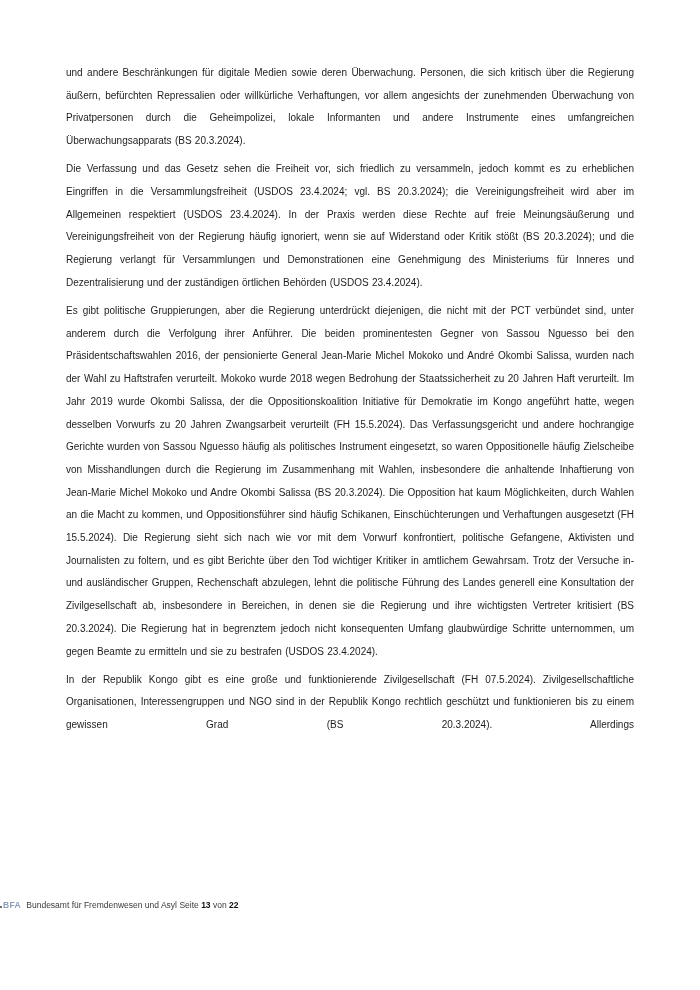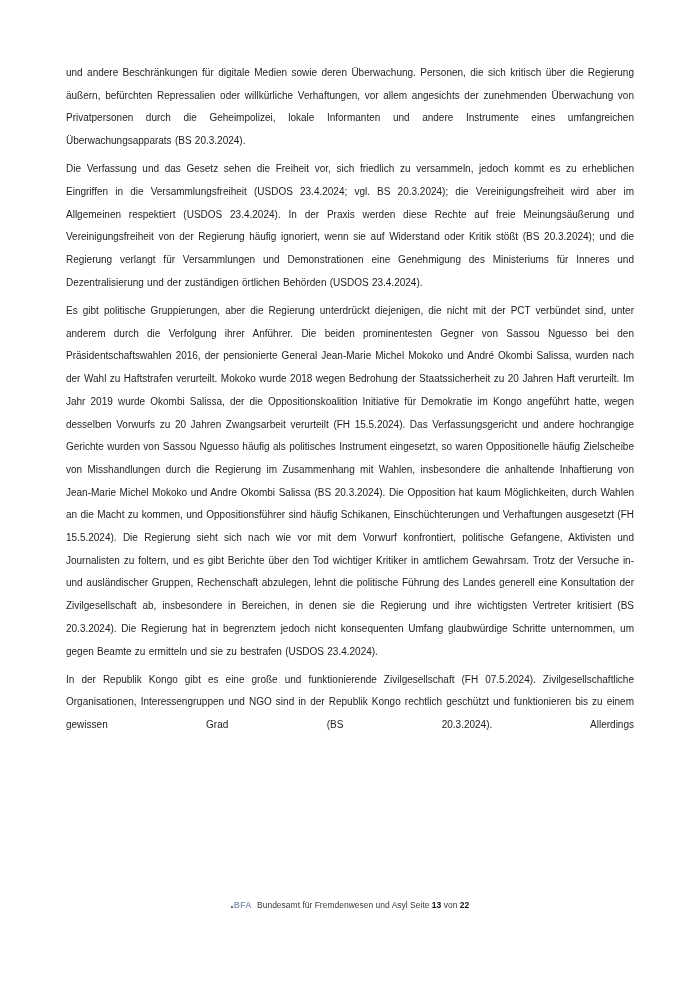--- a/index.html
+++ b/index.html
@@ -36,21 +36,20 @@
   }
   
   .para.continued {
     text-align-last: justify;
   }
   .footer {
     position: absolute;
     left: 0;
     top: 899px;
     width: 100%;
-    text-align: center;
     font-size: 8.5px;
     line-height: 12px;
     color: #3a3a3a;
     white-space: nowrap;
   }
   .footer .logo-mark {
     display: inline-block;
     width: 2px;
     height: 2px;
     background: #6f6f6f;

